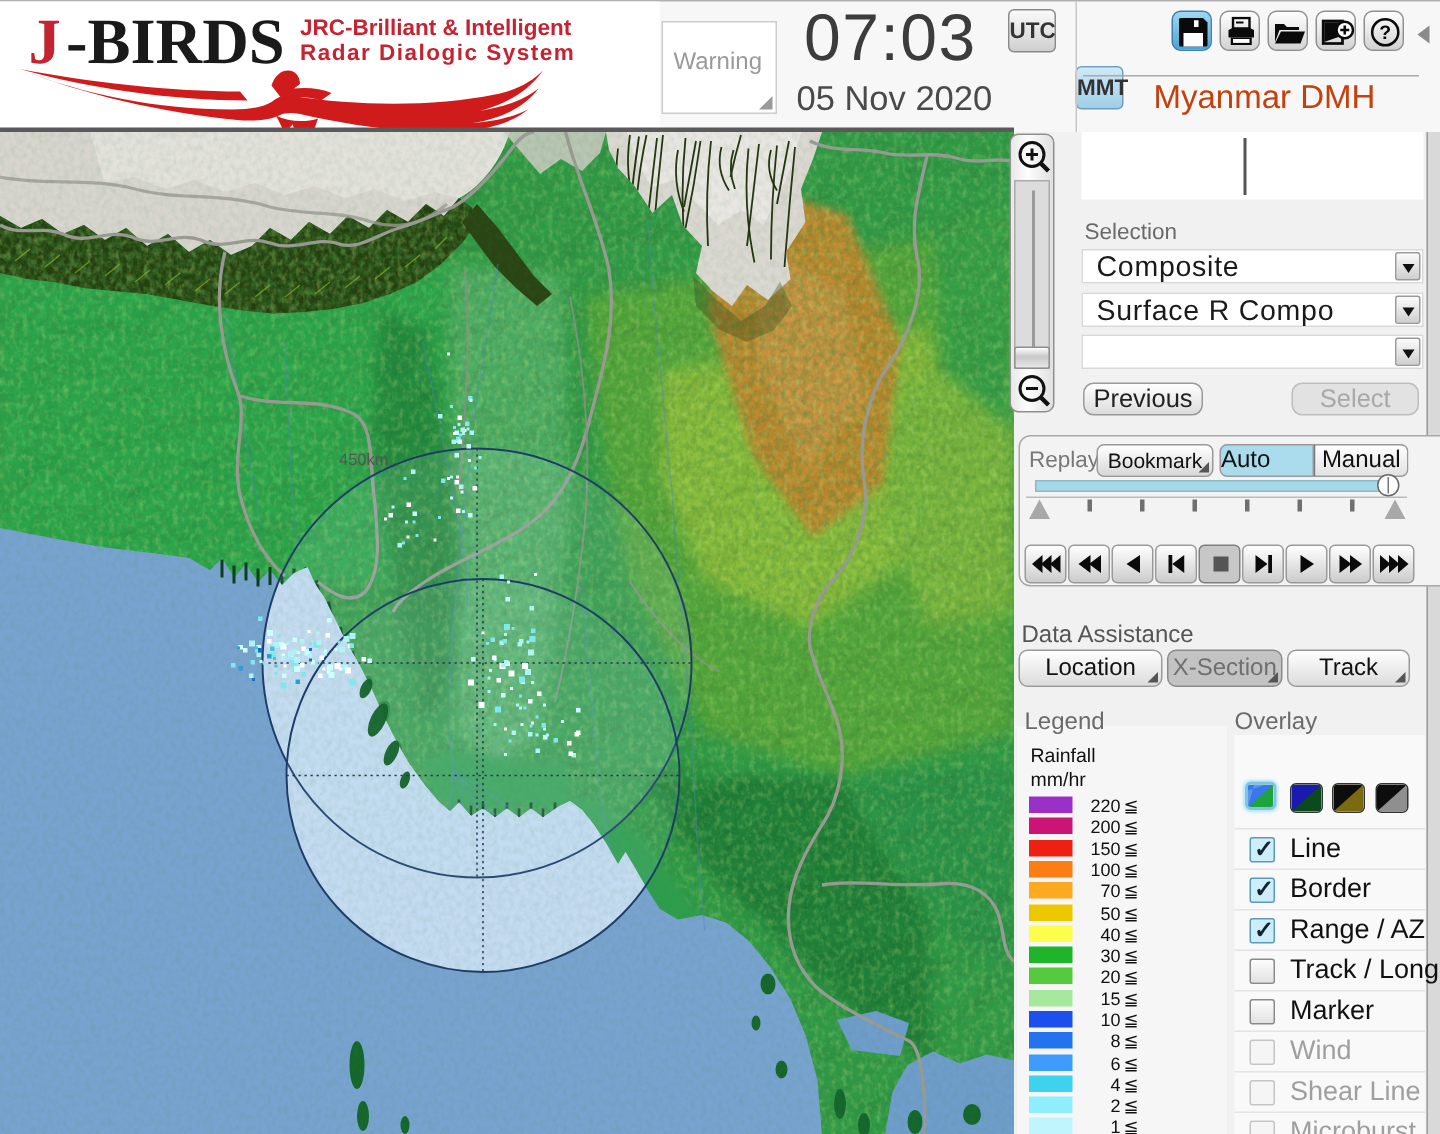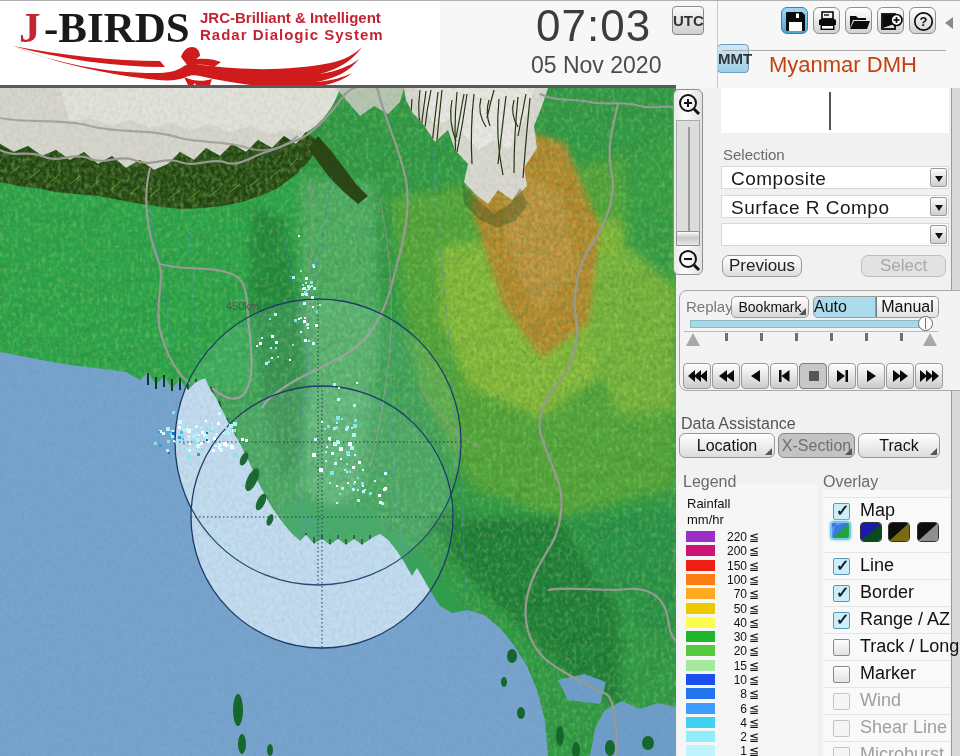--- a/index.html
+++ b/index.html
@@ -87,20 +87,24 @@
 <text x="200" y="22" font-family="Liberation Sans" font-size="15" font-weight="bold" fill="#c42431">JRC-Brilliant &amp; Intelligent</text>
 <text x="200" y="39" font-family="Liberation Sans" font-size="15" font-weight="bold" fill="#c42431" letter-spacing="1">Radar  Dialogic  System</text>
 <g fill="#cf1b1b">
 <path d="M13,45 C55,62 105,72 155,72 C168,72 176,70 181,67 C186,63 190,62 195,63 C240,70 290,70 330,62 C345,59 355,53 362,46 C352,60 338,68 320,73 C338,70 350,65 359,58 C350,70 335,78 315,81 C332,80 344,76 352,72 C340,82 320,87 295,87 C265,87 230,82 200,75 C195,74 190,74 186,76 C180,79 170,80 158,79 C108,74 55,62 13,45 Z"></path>
 <path d="M13,45 C60,58 115,66 165,66 L160,60 C115,60 60,54 13,45 Z"></path>
 <path d="M181,56 C183,50 187,46 192,46 C197,46 200,50 200,55 L196,58 C205,57 214,58 221,61 L214,66 C208,64 200,63 194,64 L188,65 Z"></path>
 <path d="M184,76 L190,88 L195,82 L199,92 L205,84 L208,90 L212,78 C203,81 192,80 184,76 Z"></path>
 <path d="M200,66 C240,74 280,76 320,72 L316,77 C280,82 238,80 200,70 Z" opacity="0.95"></path>
 </g>
 </svg></div>
+    <div id="warnbox">
+        <span>Warning</span>
+        <div id="warngrip"></div>
+      </div>
     <div id="clock">07:03</div>
     <div id="date">05 Nov 2020</div>
     <div class="tzbtn" id="utc">UTC</div>
     <div class="tzbtn" id="mmt">MMT</div>
     <div id="tbdiv"></div>
     <div class="icbtn" id="ic1">
         <svg width="21" height="21" viewBox="0 0 21 21">
           <path d="M1,2 Q1,1 2,1 L17,1 L20,4 L20,19 Q20,20 19,20 L2,20 Q1,20 1,19 Z" fill="#0a0a0a"></path>
           <rect x="5" y="1.5" width="10" height="6.5" fill="#0a0a0a"></rect>
           <rect x="11" y="2.5" width="3" height="4.5" fill="#fff"></rect>
@@ -690,24 +694,20 @@
       <div class="leq" style="top:614px">≦</div>
       <div class="lbar" style="top:629px;background:#3fd2ee"></div>
       <div class="lnum" style="top:628px;left:31px">4</div>
       <div class="leq" style="top:628px">≦</div>
       <div class="lbar" style="top:643px;background:#8feefd"></div>
       <div class="lnum" style="top:642px;left:31px">2</div>
       <div class="leq" style="top:642px">≦</div>
       <div class="lbar" style="top:657px;background:#c1f5fe"></div>
       <div class="lnum" style="top:656px;left:31px">1</div>
       <div class="leq" style="top:656px">≦</div>
-      <div class="ovrow" style="top:409px">
-        <div class="cb on"></div>
-        <span class="ovtxt">Map</span>
-      </div>
       <div class="ovrow" style="top:464px">
         <div class="cb on"></div>
         <span class="ovtxt">Line</span>
       </div>
       <div class="ovrow" style="top:491px">
         <div class="cb on"></div>
         <span class="ovtxt">Border</span>
       </div>
       <div class="ovrow" style="top:518px">
         <div class="cb on"></div>

